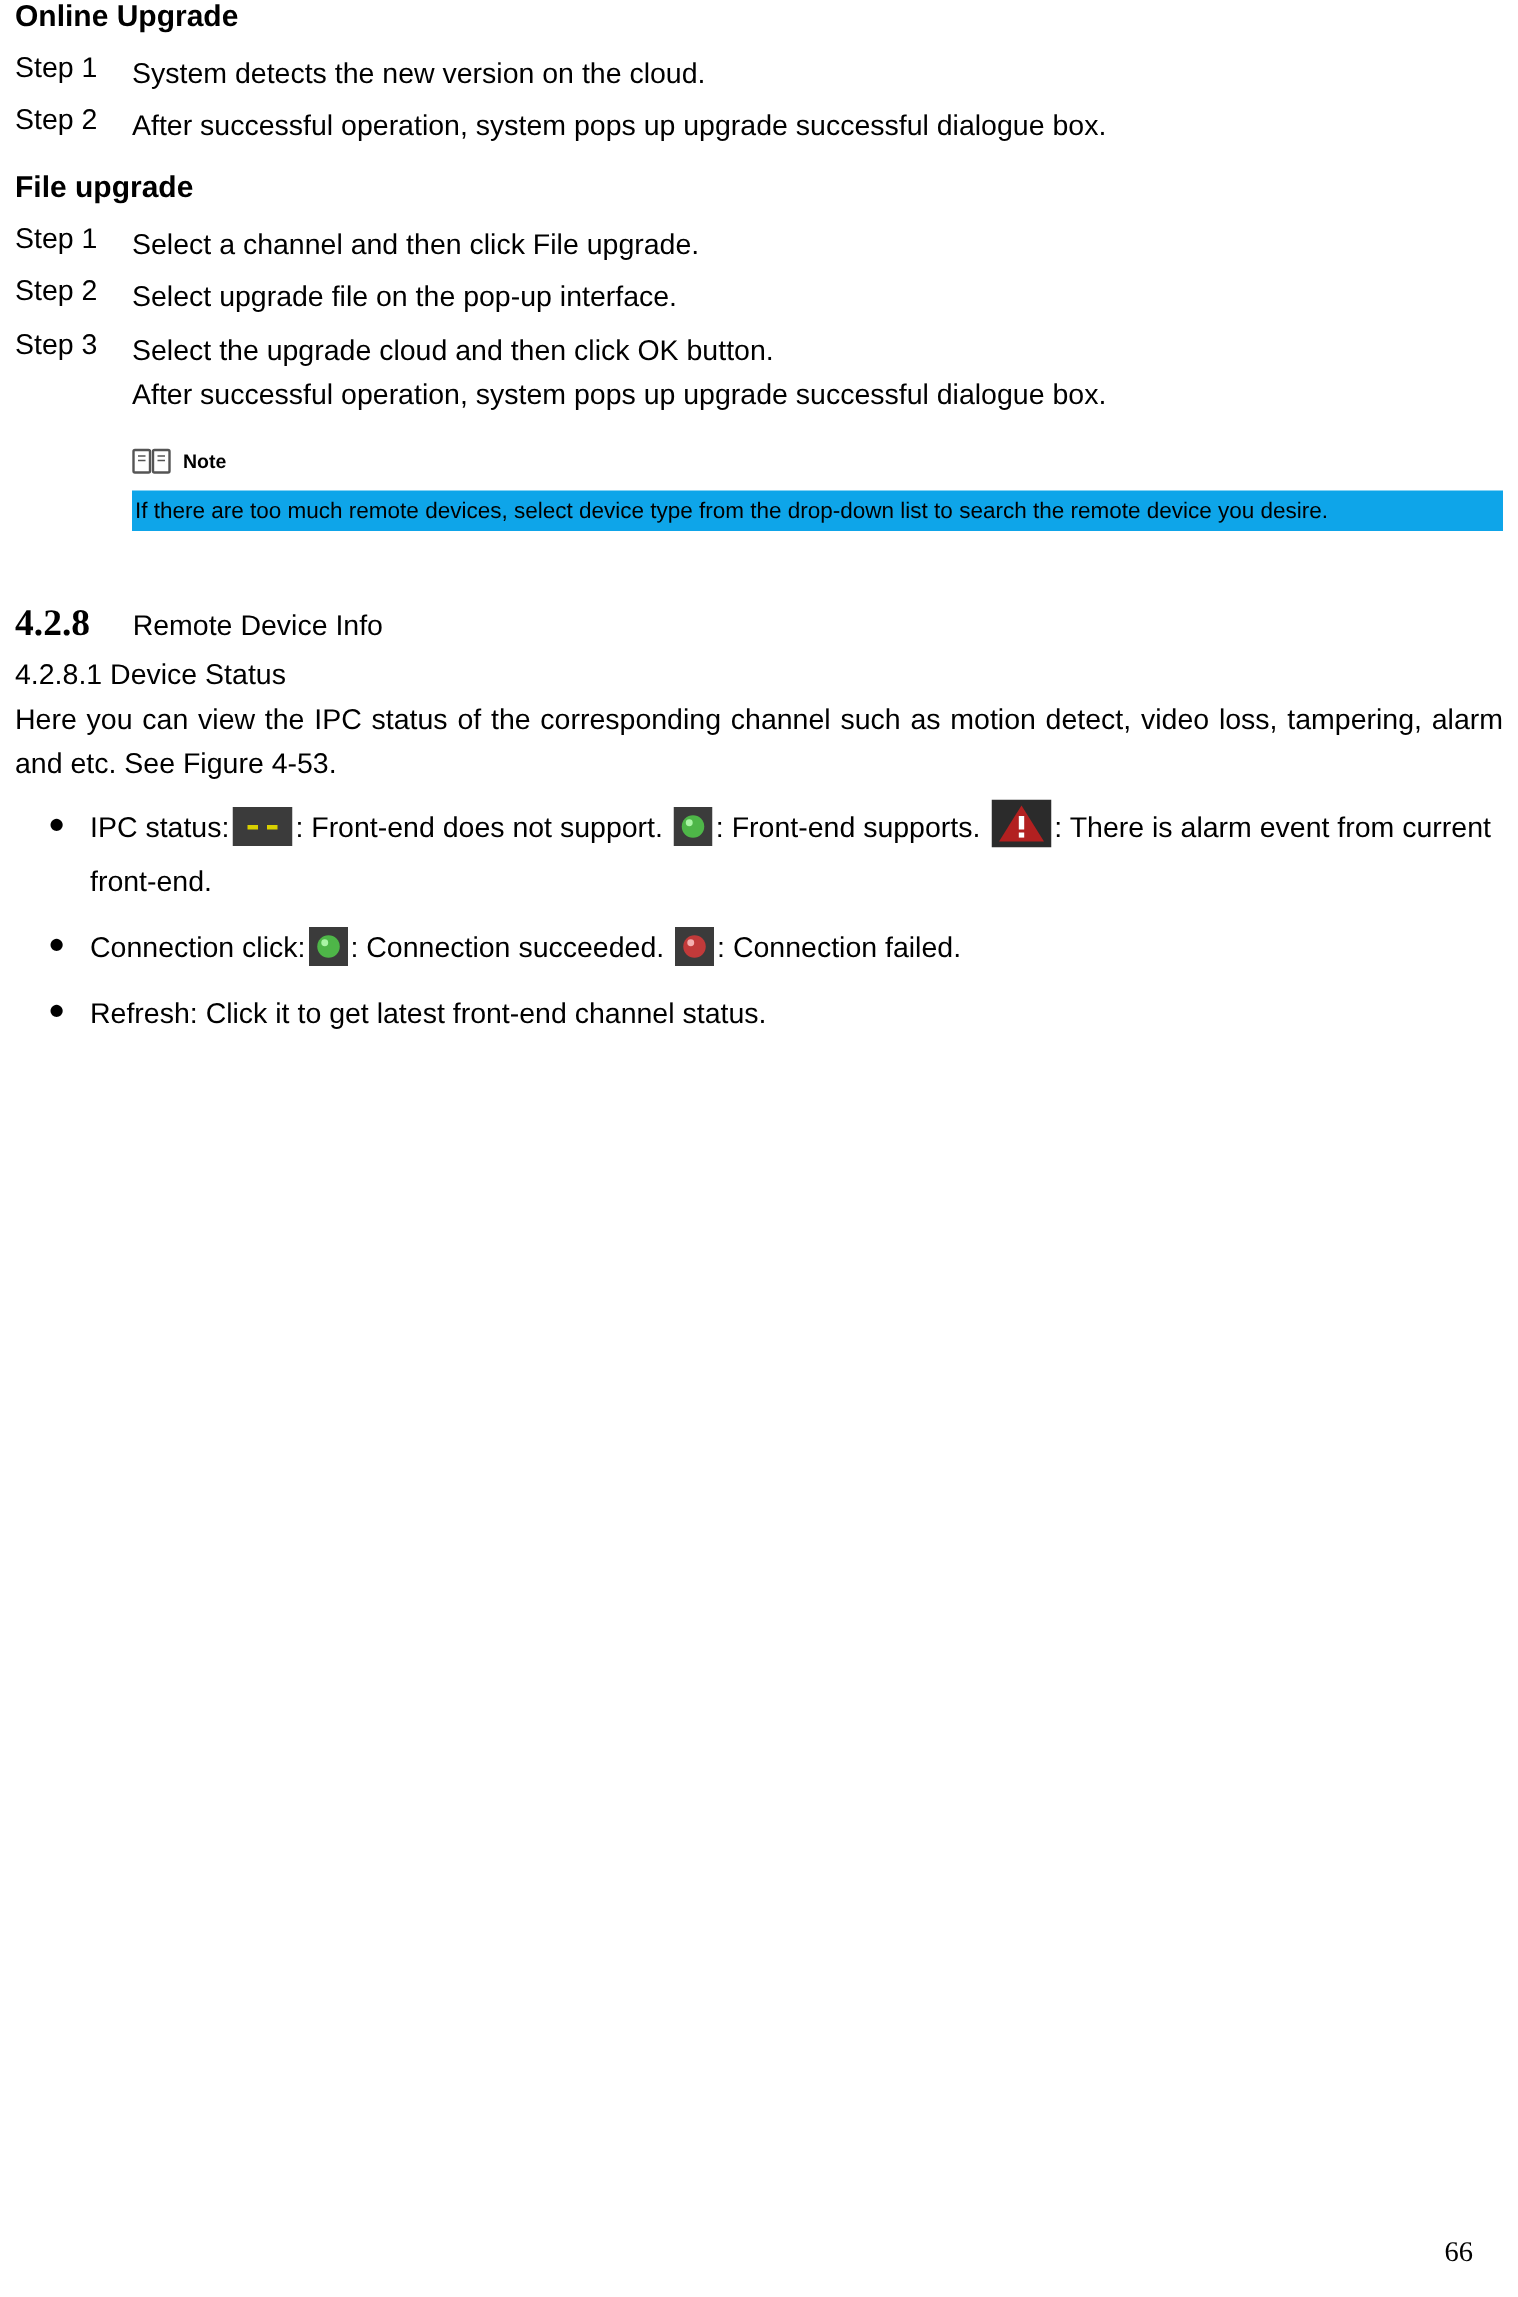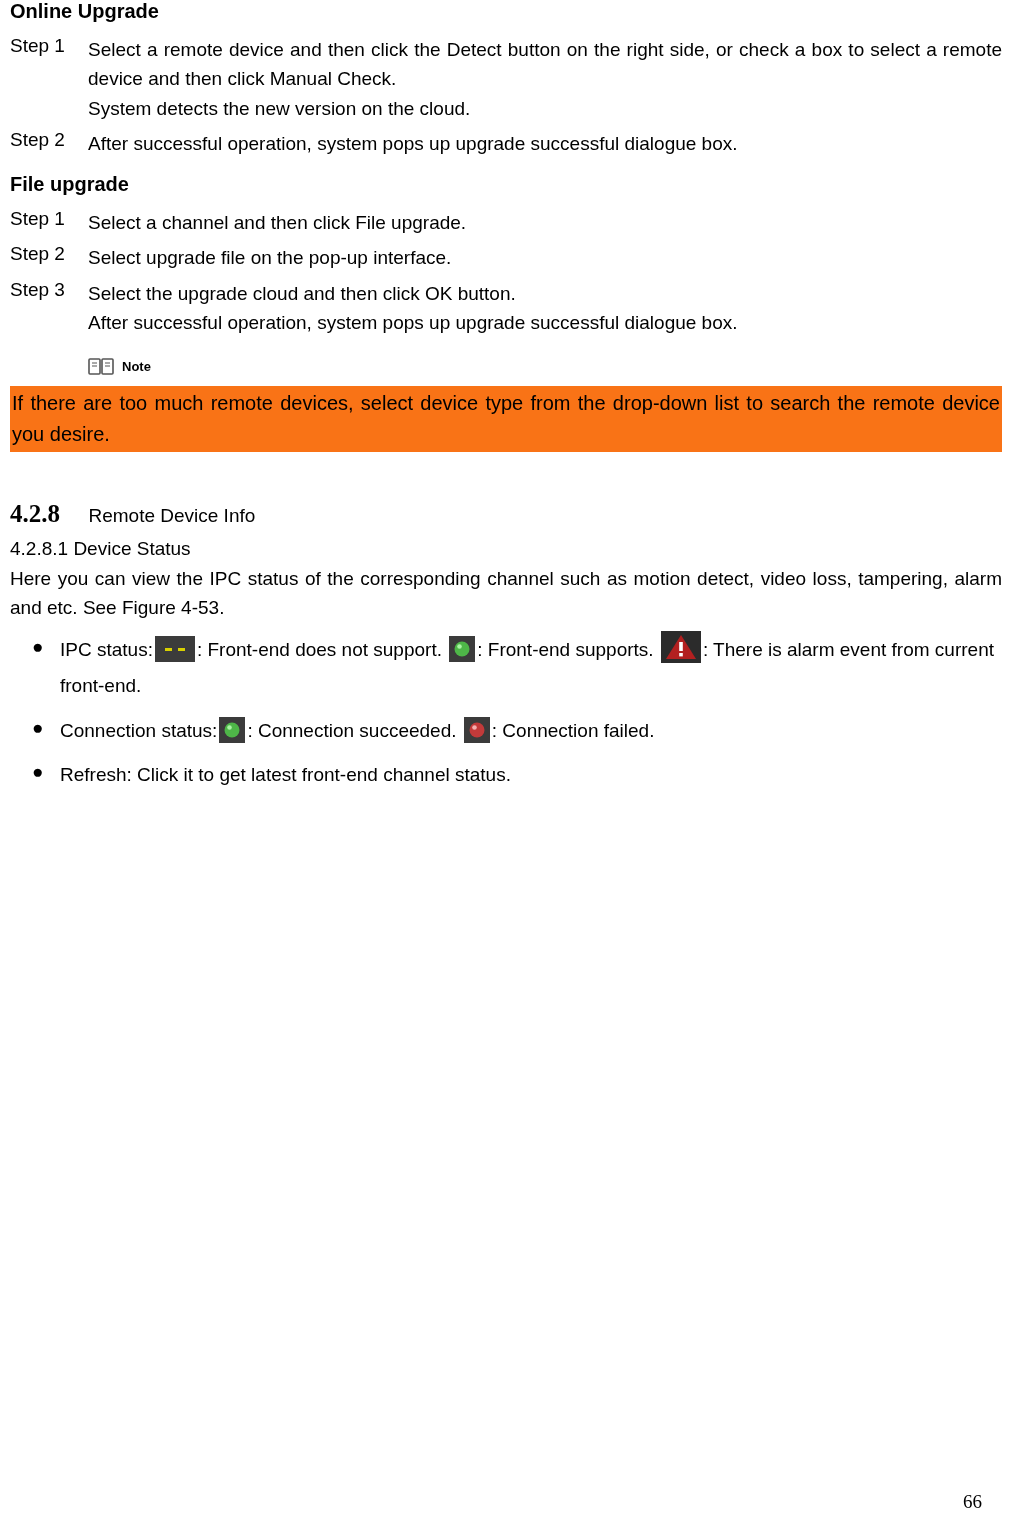--- a/index.html
+++ b/index.html
@@ -42,22 +42,23 @@
       width: 26px;
       height: 22px;
       margin-right: 8px;
       display: inline-flex;
       align-items: center;
       justify-content: center;
     }
     .note-icon svg { width: 26px; height: 22px; }
     .note-label { font-size: 13px; font-weight: bold; }
     .note-box {
-      background: #f97316;
-      font-size: 20px;
+      margin-left: 78px;
+      background: #0ea5e9;
+      font-size: 15px;
       line-height: 1.55;
       padding: 2px 2px 2px 2px;
       text-align: justify;
     }
     .h2-num {
       font-family: 'Times New Roman', serif;
       font-size: 25px;
       font-weight: bold;
       display: inline;
     }
@@ -127,21 +128,20 @@
     }
   </style>
 </head>
 <body>
 
 <div class="heading-bold">Online Upgrade</div>
 
 <div class="step-row">
   <div class="step-label">Step 1</div>
   <div class="step-body">
-    <div>Select a remote device and then click the Detect button on the right side, or check a box to select a remote device and then click Manual Check.</div>
     <div>System detects the new version on the cloud.</div>
   </div>
 </div>
 
 <div class="step-row">
   <div class="step-label">Step 2</div>
   <div class="step-body">
     <div>After successful operation, system pops up upgrade successful dialogue box.</div>
   </div>
 </div>
@@ -218,21 +218,21 @@
             <rect x="18.2" y="11" width="3.6" height="9" fill="#fff"></rect>
             <rect x="18.2" y="22" width="3.6" height="3.4" fill="#fff"></rect>
           </svg>
         </span><span>: There is alarm event from current front-end.</span>
     </div>
   </div>
 
   <div class="bullet-row">
     <div class="bullet-dot">●</div>
     <div class="bullet-body">
-      <span>Connection status:</span><span class="inline-icon-sm">
+      <span>Connection click:</span><span class="inline-icon-sm">
           <svg viewBox="0 0 26 26">
             <rect width="26" height="26" fill="#3b3b3b"></rect>
             <circle cx="13" cy="13" r="7.5" fill="#4eb648"></circle>
             <circle cx="10.5" cy="10.5" r="2.3" fill="#aaf5a5"></circle>
           </svg>
         </span><span>: Connection succeeded.  </span><span class="inline-icon-sm">
           <svg viewBox="0 0 26 26">
             <rect width="26" height="26" fill="#3b3b3b"></rect>
             <circle cx="13" cy="13" r="7.5" fill="#c23a3a"></circle>
             <circle cx="10.5" cy="10.5" r="2.3" fill="#f5b0b0"></circle>

